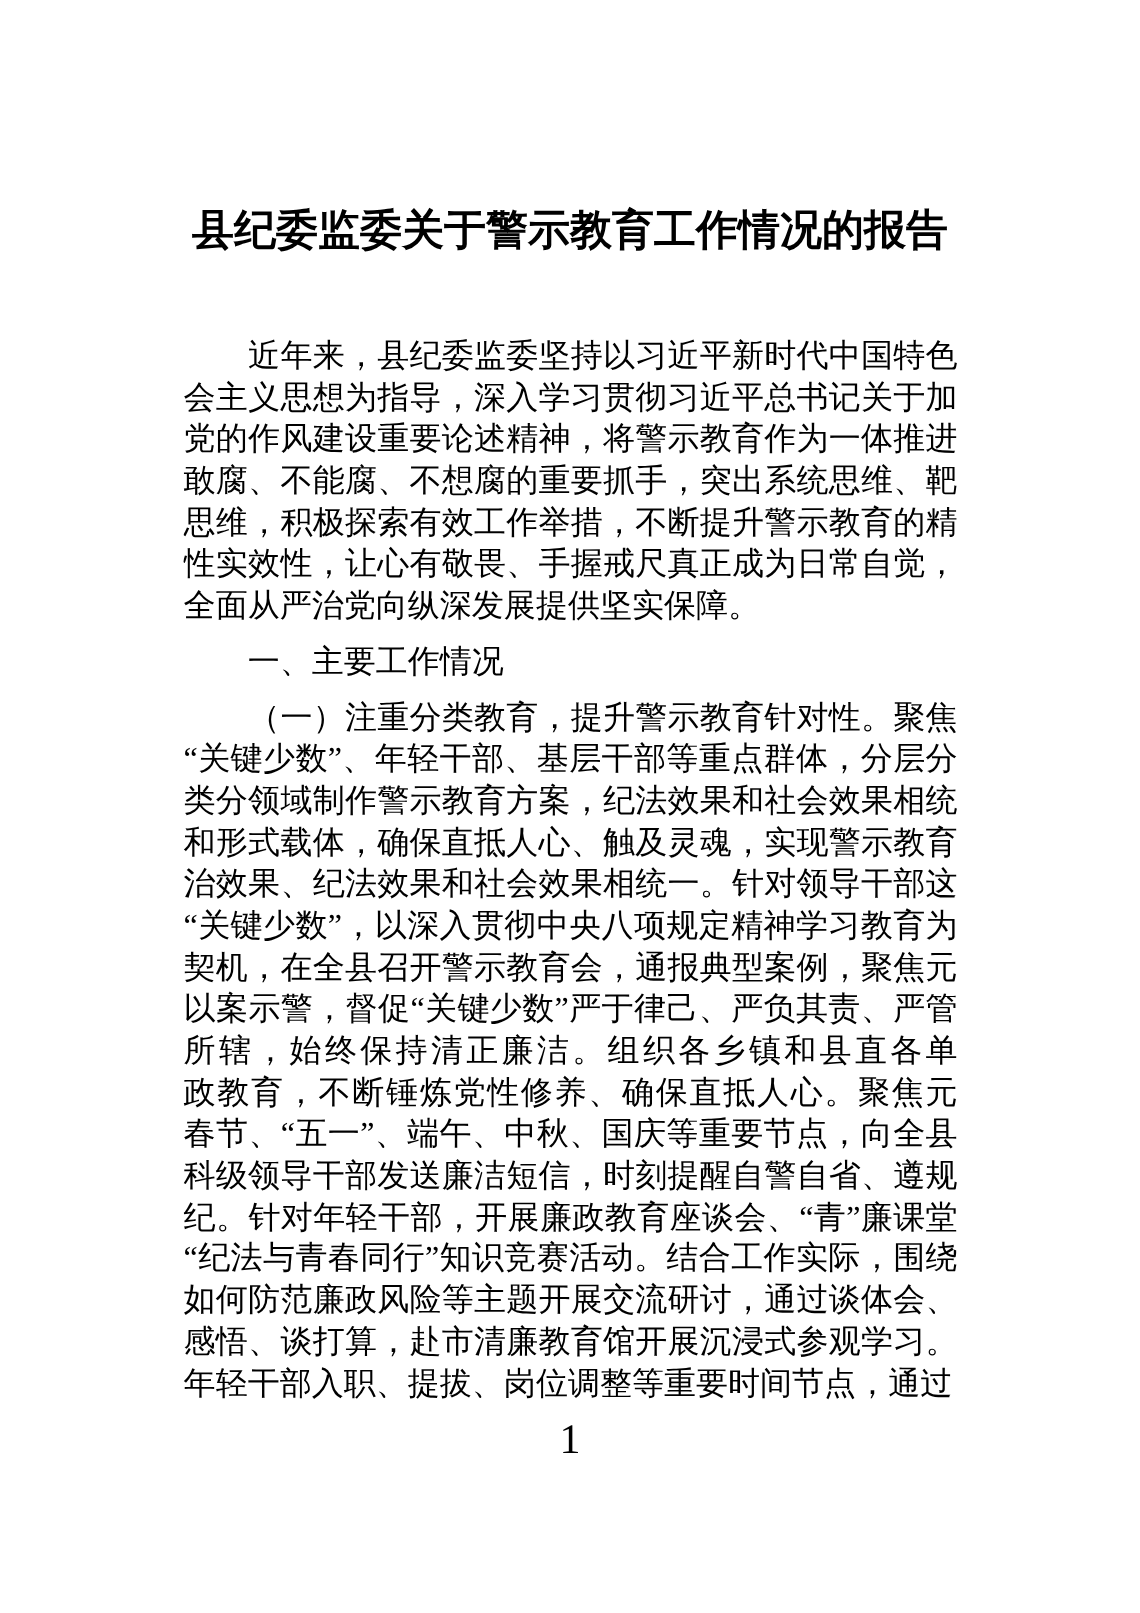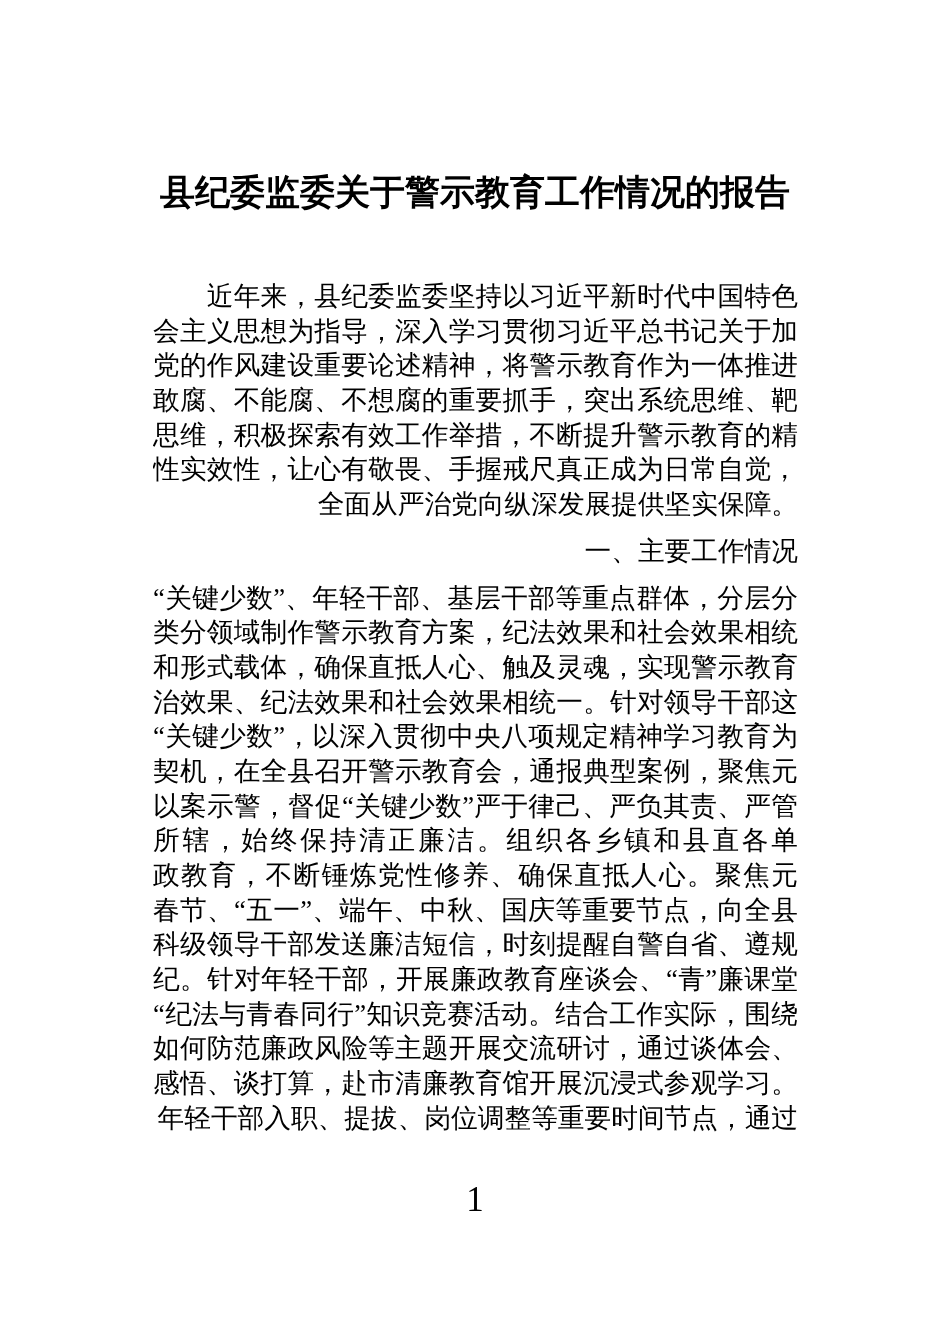--- a/index.html
+++ b/index.html
@@ -45,21 +45,21 @@
     text-justify: inter-character;
   }
   .paragraph {
     margin: 12px;
     padding: 0;
     font-family: Liberation Serif, serif;
   }
   .line {
     height: 34.7px;
     overflow: hidden;
-    text-align: right;
+    text-align: left;
     letter-spacing: 0;
   }
   
   .line.fill {
     text-align: justify;
     text-align-last: justify;
   }
   .page-number {
     position: absolute;
     top: 1180px;
@@ -85,20 +85,21 @@
         <div class="line fill">党的作风建设重要论述精神，将警示教育作为一体推进不</div>
         <div class="line fill">敢腐、不能腐、不想腐的重要抓手，突出系统思维、靶向</div>
         <div class="line fill">思维，积极探索有效工作举措，不断提升警示教育的精准</div>
         <div class="line fill">性实效性，让心有敬畏、手握戒尺真正成为日常自觉，为</div>
         <div class="line">全面从严治党向纵深发展提供坚实保障。</div>
       </div>
       <div class="paragraph">
         <div class="line">　　一、主要工作情况</div>
       </div>
       <div class="paragraph">
+        <div class="line fill">　　（一）注重分类教育，提升警示教育针对性。聚焦</div>
         <div class="line fill">“关键少数”、年轻干部、基层干部等重点群体，分层分</div>
         <div class="line fill">类分领域制作警示教育方案，纪法效果和社会效果相统一</div>
         <div class="line fill">和形式载体，确保直抵人心、触及灵魂，实现警示教育政</div>
         <div class="line fill">治效果、纪法效果和社会效果相统一。针对领导干部这一</div>
         <div class="line fill">“关键少数”，以深入贯彻中央八项规定精神学习教育为</div>
         <div class="line fill">契机，在全县召开警示教育会，通报典型案例，聚焦元旦</div>
         <div class="line fill">以案示警，督促“关键少数”严于律己、严负其责、严管</div>
         <div class="line fill">所辖，始终保持清正廉洁。组织各乡镇和县直各单位“一</div>
         <div class="line fill">政教育，不断锤炼党性修养、确保直抵人心。聚焦元旦、</div>
         <div class="line fill">春节、“五一”、端午、中秋、国庆等重要节点，向全县</div>

